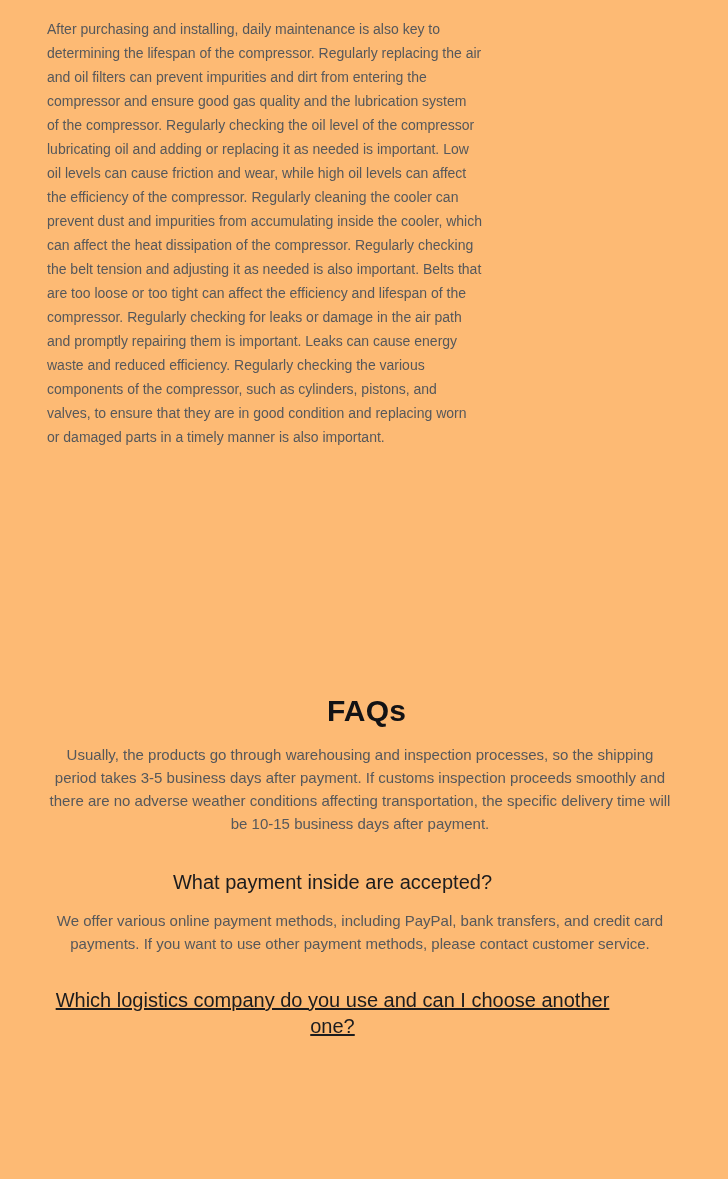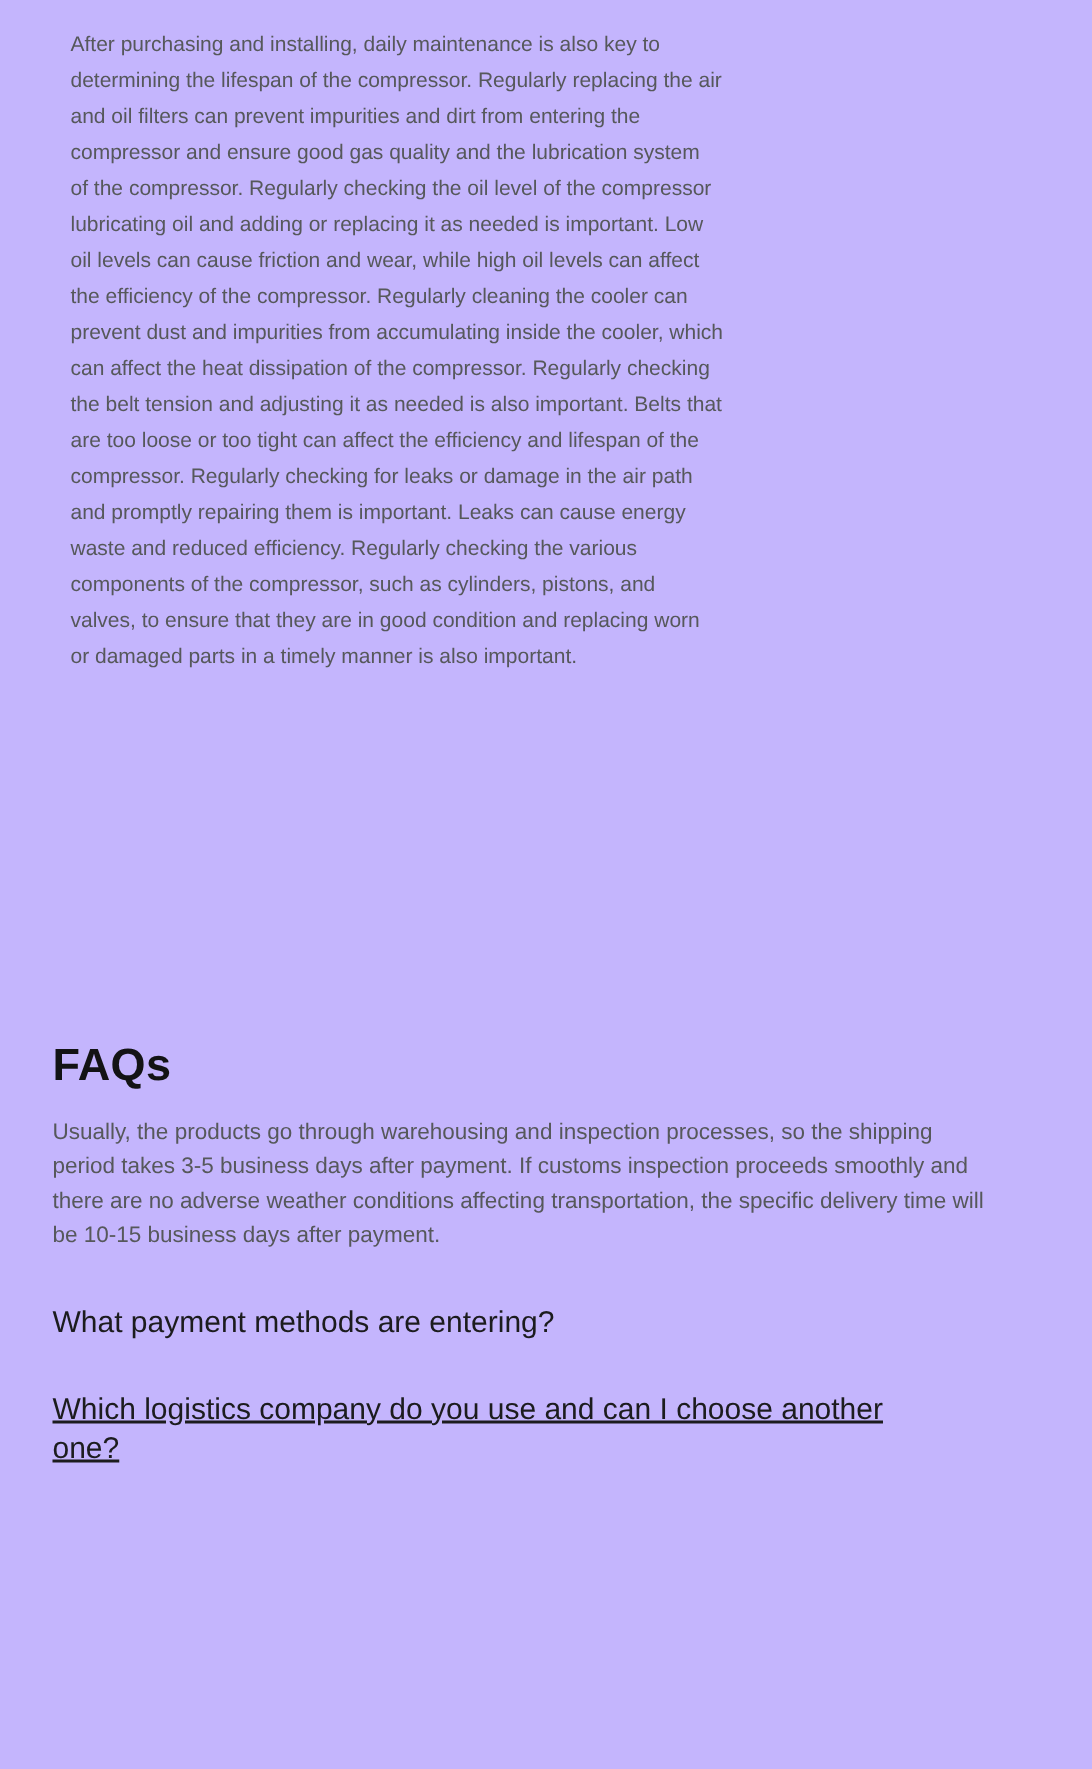--- a/index.html
+++ b/index.html
@@ -1,21 +1,21 @@
 <!DOCTYPE html>
 <html><head>
 <meta charset="utf-8">
 <style>
   * { margin: 0; padding: 0; box-sizing: border-box; }
   html, body { background: #f2f2f2; }
   .page {
     position: relative;
     width: 728px;
     height: 1179px;
-    background: #c4b5fd;
+    background: #fdba74;
     overflow: hidden;
     font-family: "Liberation Sans", "DejaVu Sans", sans-serif;
     -webkit-font-smoothing: antialiased;
   }
 
   
   .description {
     position: absolute;
     top: 17px;
     left: 47px;
@@ -24,22 +24,23 @@
     width: 435px;
     font-size: 14px;
     line-height: 24px;
     color: #56585b;
   }
 
   
   .faq {
     position: absolute;
     top: 693px;
-    left: 35px;
+    left: 45px;
     right: 40px;
+    text-align: center;
   }
   .faq-title {
     font-size: 30px;
     line-height: 36px;
     font-weight: 700;
     color: #131315;
     letter-spacing: 0.2px;
   }
   .faq-item .question {
     margin-top: 34px;
@@ -70,21 +71,22 @@
   </section>
 
   <section class="faq">
     <h1 class="faq-title">FAQs</h1>
 
     <div class="faq-item first">
       <p class="answer">Usually, the products go through warehousing and inspection processes, so the shipping period takes 3-5 business days after payment. If customs inspection proceeds smoothly and there are no adverse weather conditions affecting transportation, the specific delivery time will be 10-15 business days after payment.</p>
     </div>
 
     <div class="faq-item">
-      <h3 class="question">What payment methods are entering?</h3>
+      <h3 class="question">What payment inside are accepted?</h3>
+      <p class="answer">We offer various online payment methods, including PayPal, bank transfers, and credit card payments. If you want to use other payment methods, please contact customer service.</p>
     </div>
 
     <div class="faq-item last">
       <h3 class="question">Which logistics company do you use and can I choose another one?</h3>
     </div>
   </section>
 
 </div>
 
 </body></html>

